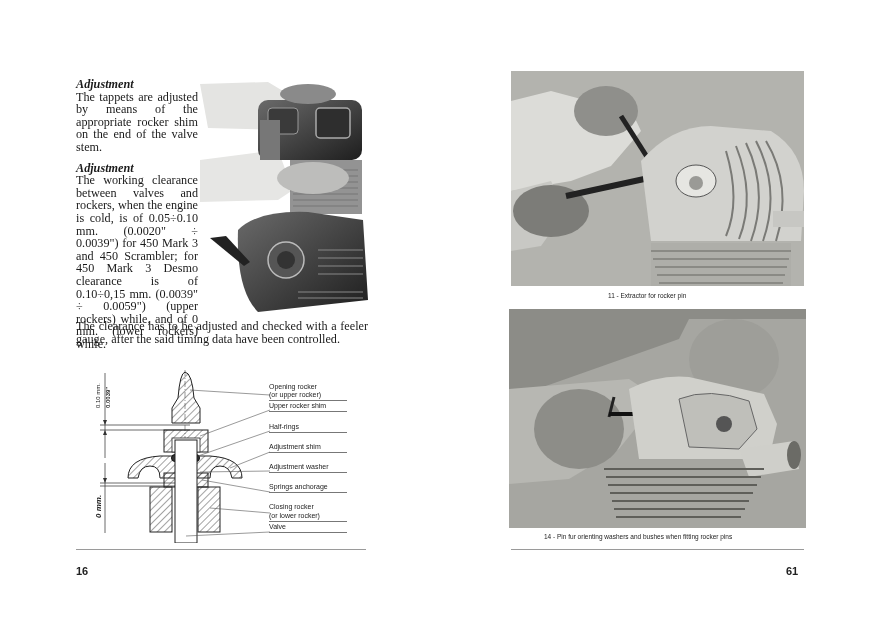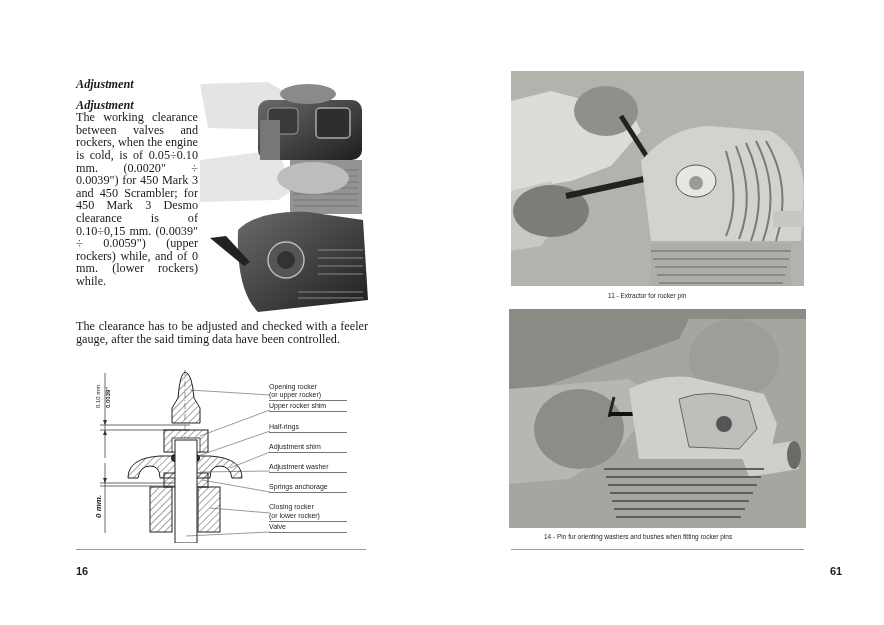--- a/index.html
+++ b/index.html
@@ -26,20 +26,21 @@
   .photo { position:absolute; background:#a8a8a4; overflow:hidden; }
   .caption { position:absolute; font-family:"Liberation Sans", sans-serif; font-size:6.5px; color:#222; white-space:nowrap; }
 </style>
 </head>
 <body>
 
 <div class="page left-page">
 
   <div class="textcol">
     <span class="heading">Adjustment</span>
+    <span class="para">The tappets are adjusted by means of the appropriate rocker shim on the end of the valve stem.</span>
     <div class="gap"></div>
     <span class="heading">Adjustment</span>
     <span class="para">The working clearance between valves and rockers, when the engine is cold, is of 0.05÷0.10 mm. (0.0020" ÷ 0.0039") for 450 Mark 3 and 450 Scrambler; for 450 Mark 3 Desmo clearance is of 0.10÷0,15 mm. (0.0039" ÷ 0.0059") (upper rockers) while, and of 0 mm. (lower rockers) while.</span>
   </div>
 
   <div class="wide-text">The clearance has to be adjusted and checked with a feeler gauge, after the said timing data have been controlled.</div>
 
   <svg class="engine-photo" viewBox="0 0 172 236">
     <defs>
       <linearGradient id="eg" x1="0" y1="0" x2="1" y2="1">
@@ -227,14 +228,14 @@
         <line x1="101" y1="184" x2="244" y2="184"></line>
         <line x1="103" y1="192" x2="240" y2="192"></line>
         <line x1="105" y1="200" x2="236" y2="200"></line>
         <line x1="107" y1="208" x2="232" y2="208"></line>
       </g>
     </svg>
   </div>
   <span class="caption" style="left:102px;top:533px;">14 - Pin fur orienting washers and bushes when fitting rocker pins</span>
 
   <div class="rule" style="left:69px;top:549px;width:293px;"></div>
-  <span class="page-num" style="left:344px;top:565px;margin-left:44px;">61</span>
+  <span class="page-num" style="left:344px;top:565px;">61</span>
 </div>
 
 </body></html>

